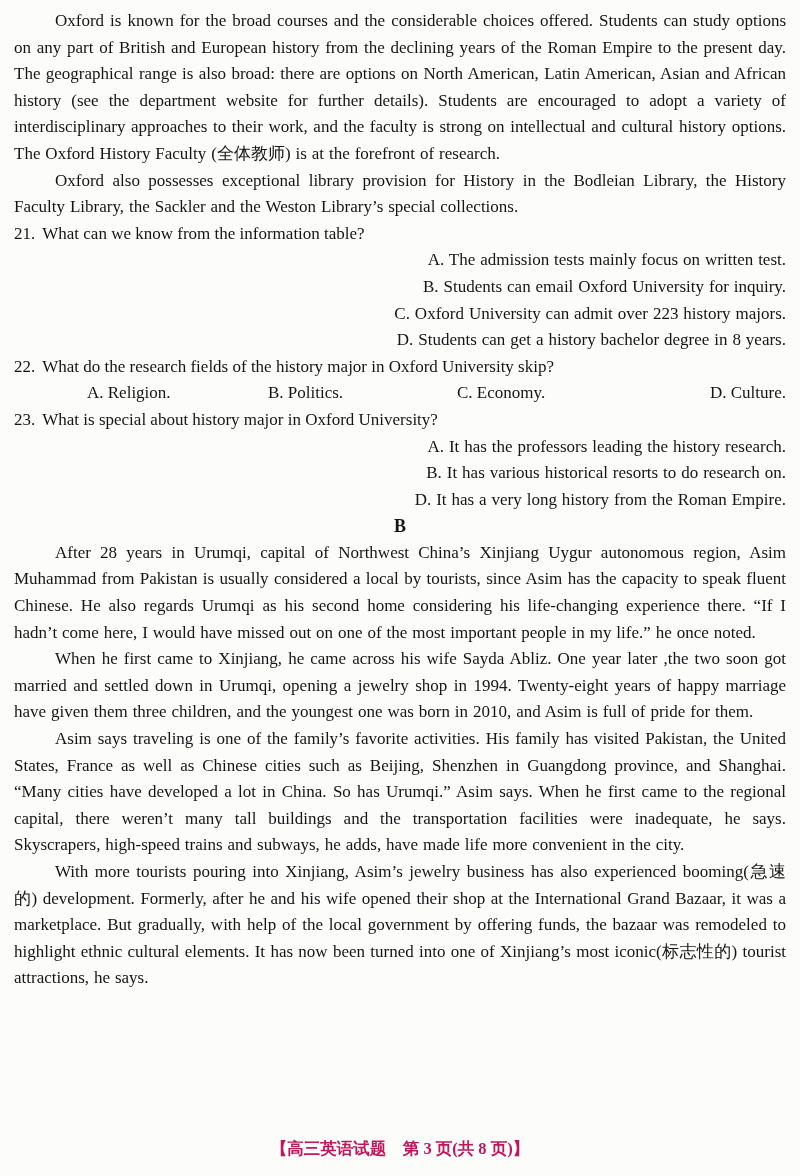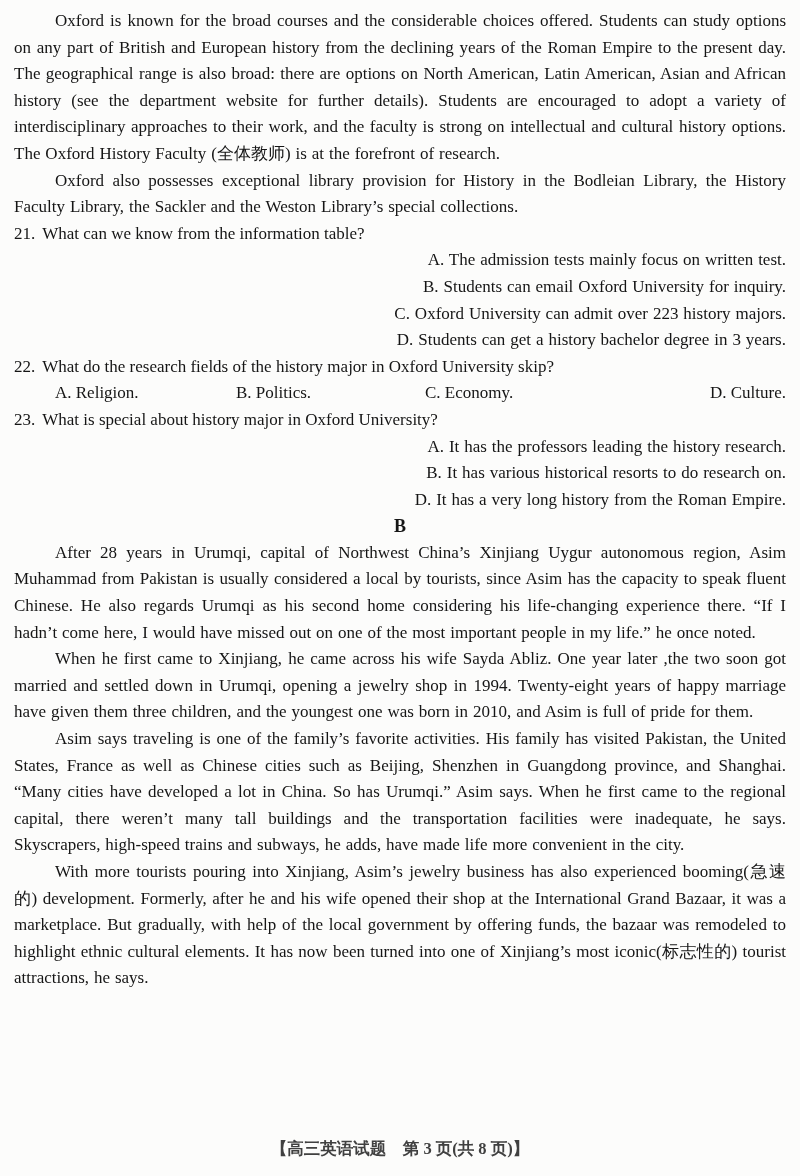--- a/index.html
+++ b/index.html
@@ -22,56 +22,56 @@
     word-spacing: 0.04em;
   }
   .indent { text-indent: 41px; }
   .q-line { margin: 0; text-align: justify; }
   .qnum { margin-right: 7px; }
   .opt { margin: 0 0 0 41px; text-align: right; }
   .opt-row {
     display: flex;
     margin-left: 41px;
   }
-  .opt-row .o0 { width: 181px; }
+  .opt-row .o0 { width: 181px; margin-left: 32px; }
   .opt-row .o1 { width: 189px; }
   .opt-row .o2 { width: 183px; }
   .opt-row .o3 { flex: 1; text-align: right; }
   .section-heading {
     margin: 0;
     text-align: center;
     font-weight: bold;
     font-size: 18px;
     line-height: 26.6px;
   }
   .footer {
     position: absolute;
     left: 0;
     right: 0;
     bottom: 13px;
     text-align: center;
     font-weight: bold;
     font-size: 16.5px;
-    color: #404040;
+    color: #be185d;
   }
 </style>
 </head>
 <body>
 
 <div class="page">
 
   <p class="para indent">Oxford is known for the broad courses and the considerable choices offered. Students can study options on any part of British and European history from the declining years of the Roman Empire to the present day. The geographical range is also broad: there are options on North American, Latin American, Asian and African history (see the department website for further details). Students are encouraged to adopt a variety of interdisciplinary approaches to their work, and the faculty is strong on intellectual and cultural history options. The Oxford History Faculty (全体教师) is at the forefront of research.</p>
   <p class="para indent">Oxford also possesses exceptional library provision for History in the Bodleian Library, the History Faculty Library, the Sackler and the Weston Library’s special collections.</p>
 
   <div>
     <p class="q-line"><span class="qnum">21.</span><span>What can we know from the information table?</span></p>
     <p class="para opt">A. The admission tests mainly focus on written test.</p>
     <p class="para opt">B. Students can email Oxford University for inquiry.</p>
     <p class="para opt">C. Oxford University can admit over 223 history majors.</p>
-    <p class="para opt">D. Students can get a history bachelor degree in 3 years.</p>
+    <p class="para opt">D. Students can get a history bachelor degree in 8 years.</p>
   </div>
 
   <div>
     <p class="q-line"><span class="qnum">22.</span><span>What do the research fields of the history major in Oxford University skip?</span></p>
     <div class="opt-row">
       <span class="o0">A. Religion.</span>
       <span class="o1">B. Politics.</span>
       <span class="o2">C. Economy.</span>
       <span class="o3">D. Culture.</span>
     </div>

